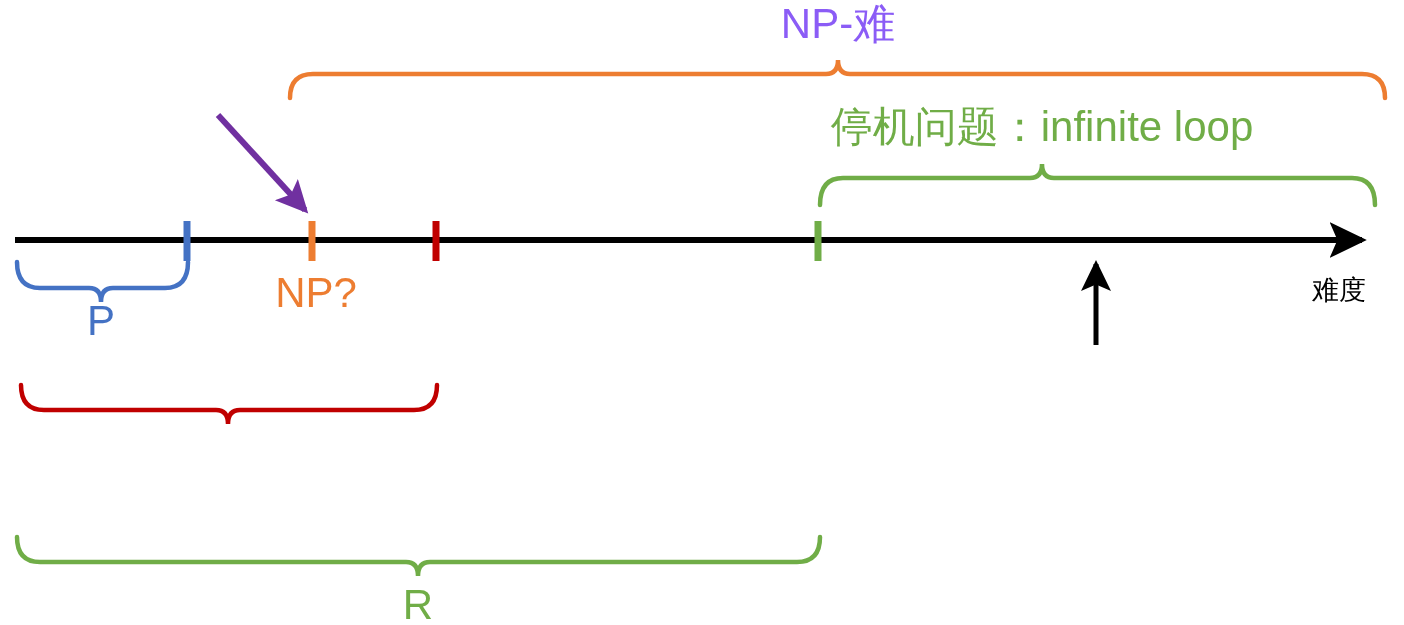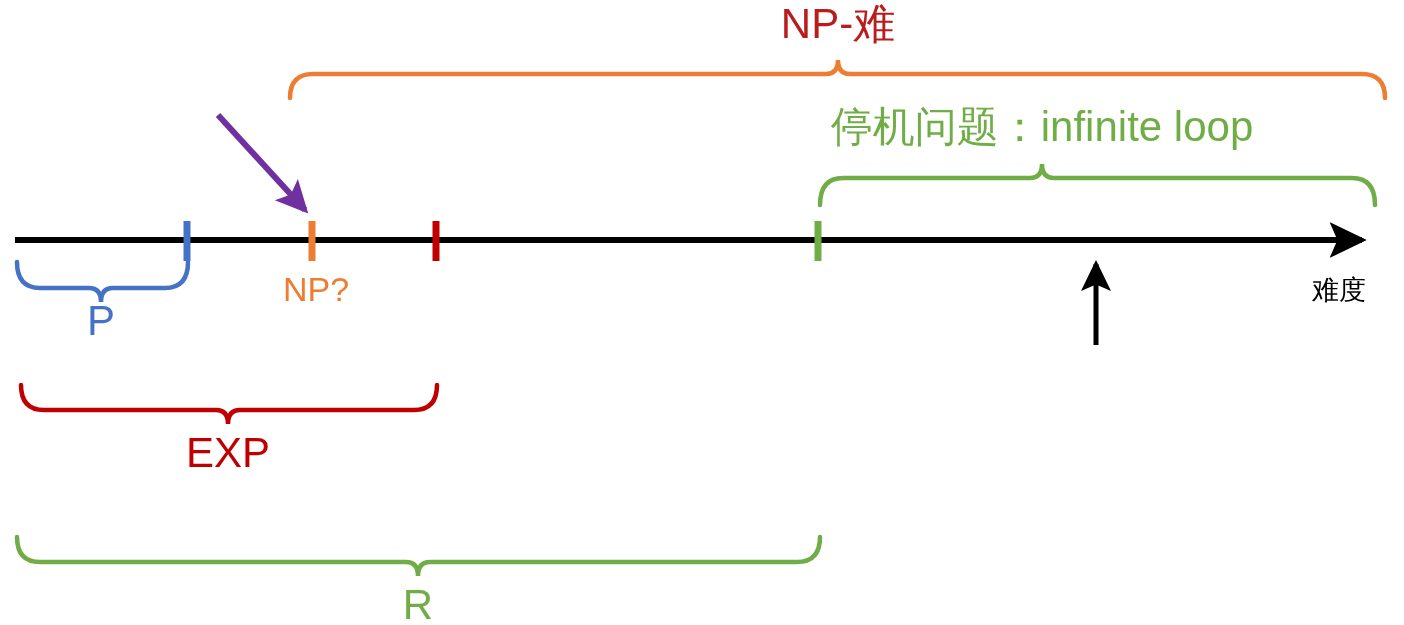--- a/index.html
+++ b/index.html
@@ -23,24 +23,24 @@
     top: 0;
     width: 1404px;
     height: 625px;
   }
   .lbl {
     position: absolute;
     white-space: nowrap;
     line-height: 1;
     user-select: none;
   }
-  .lbl-np-hard    { font-size: 42px; color: #b91c1c; left: 838px; top: 3px;   transform: translateX(-50%); }
+  .lbl-np-hard    { font-size: 42px; color: #8b5cf6; left: 838px; top: 3px;   transform: translateX(-50%); }
   .lbl-np-complete{ font-size: 42px; color: #7030A0; left: 115px; top: 70px;  }
   .lbl-halting    { font-size: 42px; color: #70AD47; left: 1042px;top: 106px; transform: translateX(-50%); }
-  .lbl-np         { font-size: 34px; color: #ED7D31; left: 316px; top: 272px; transform: translateX(-50%); }
+  .lbl-np         { font-size: 42px; color: #ED7D31; left: 316px; top: 272px; transform: translateX(-50%); }
   .lbl-p          { font-size: 42px; color: #4472C4; left: 101px; top: 300px; transform: translateX(-50%); }
   .lbl-exp        { font-size: 42px; color: #C00000; left: 228px; top: 432px; transform: translateX(-50%); }
   .lbl-r          { font-size: 42px; color: #70AD47; left: 418px; top: 584px; transform: translateX(-50%); }
   .lbl-uncomputable{font-size: 34px; color: #000000; left: 1097px;top: 352px; transform: translateX(-50%); }
   .lbl-difficulty { font-size: 27px; color: #000000; left: 1339px;top: 277px; transform: translateX(-50%); }
 </style>
 </head>
 <body>
 
 <div id="canvas">
@@ -92,17 +92,16 @@
 
     <g>
       <line x1="1096" y1="345" x2="1096" y2="264" stroke="#000000" stroke-width="5" marker-end="url(#arrowhead-black)"></line>
     </g>
   </svg>
 
   <div class="lbl lbl-np-hard">NP-难</div>
   <div class="lbl lbl-halting">停机问题：infinite loop</div>
   <div class="lbl lbl-np">NP?</div>
   <div class="lbl lbl-p">P</div>
-  <div class="lbl lbl-exp">EXP</div>
   <div class="lbl lbl-r">R</div>
   <div class="lbl lbl-difficulty">难度</div>
 
 </div>
 
 </body></html>

